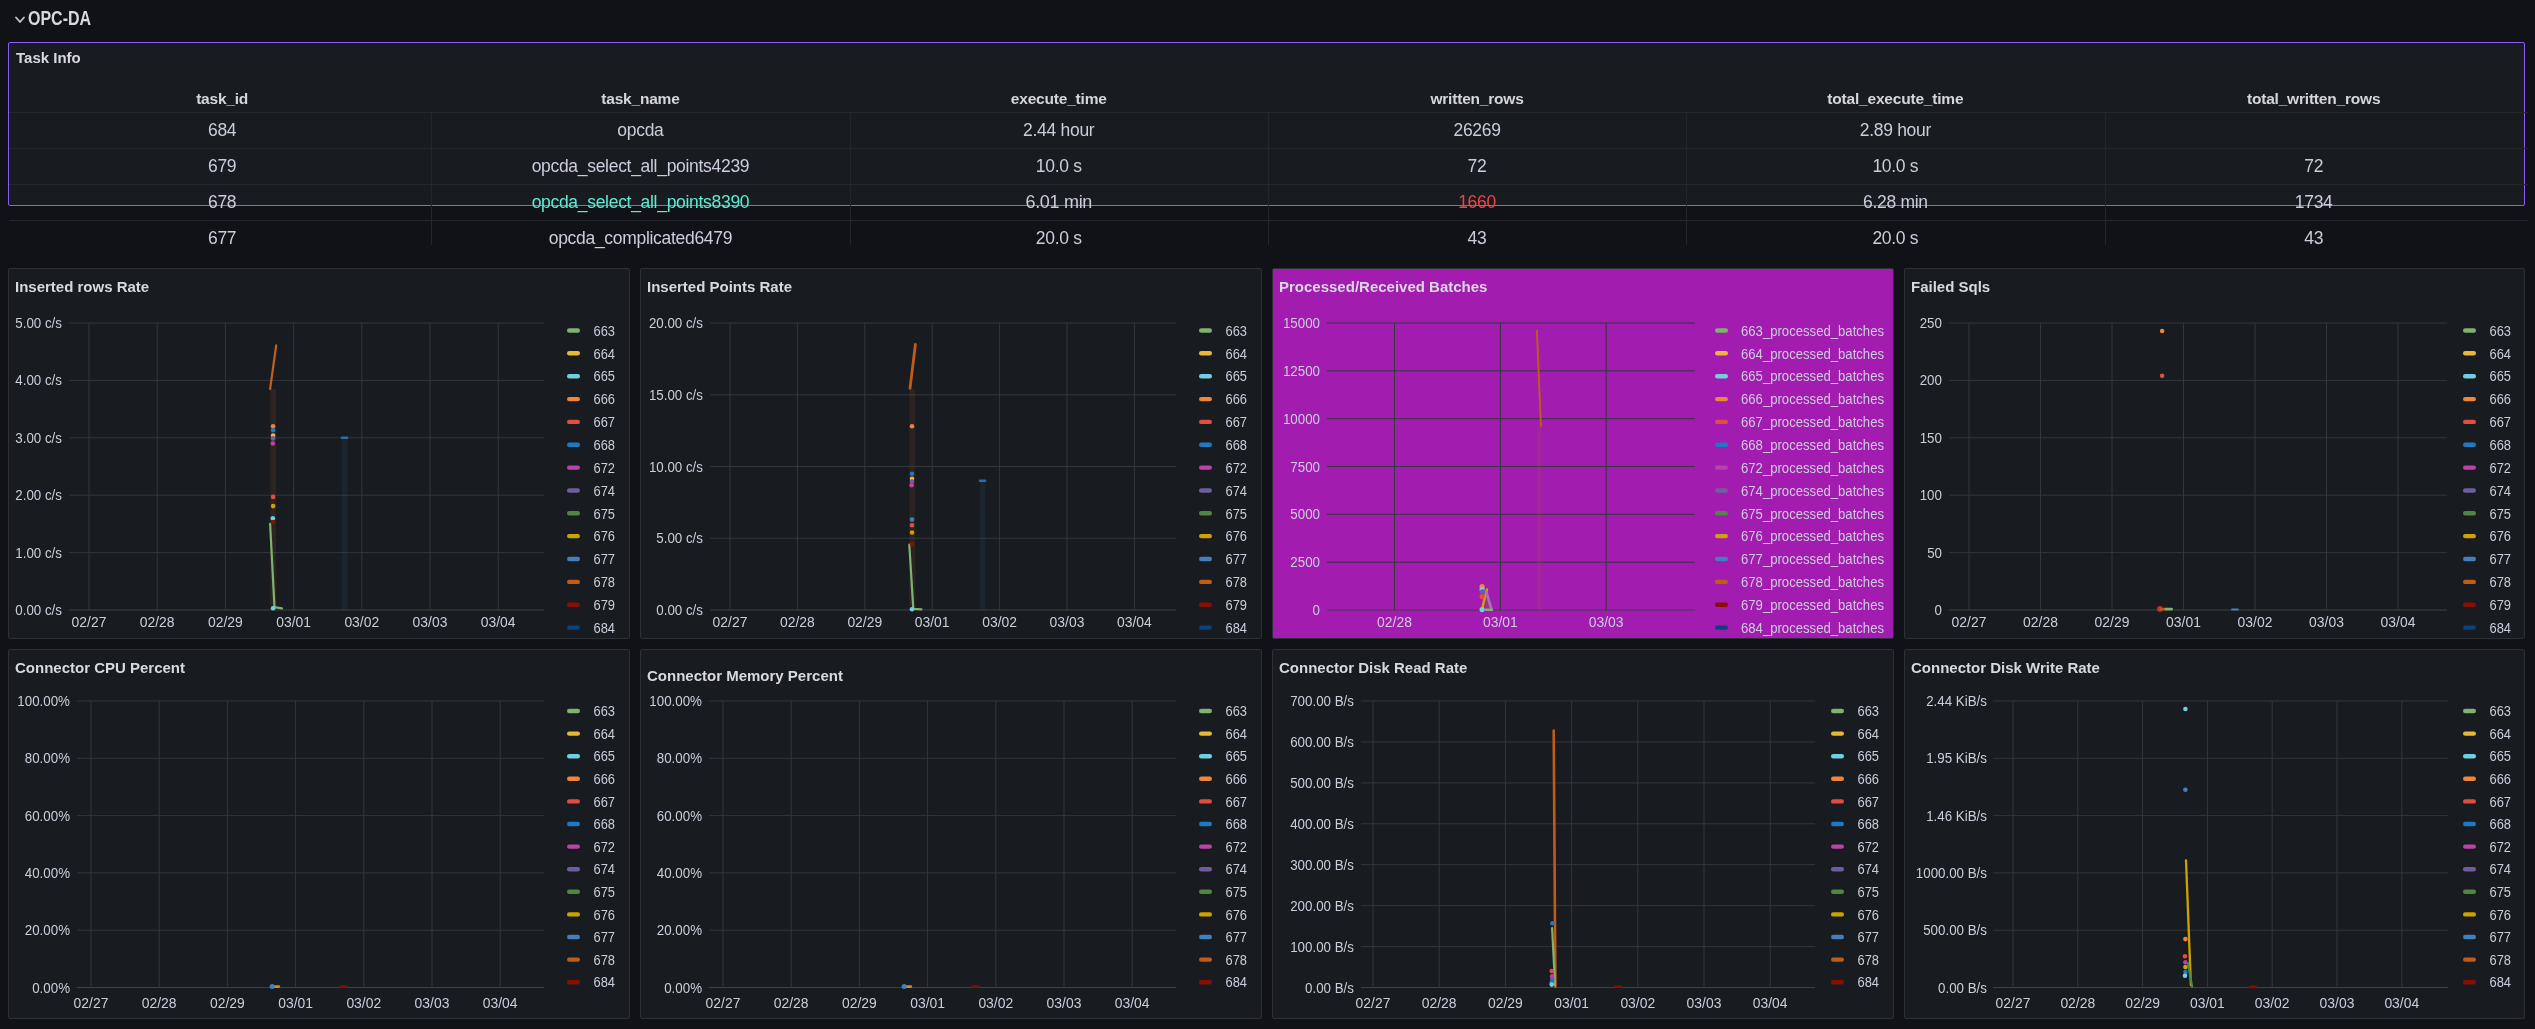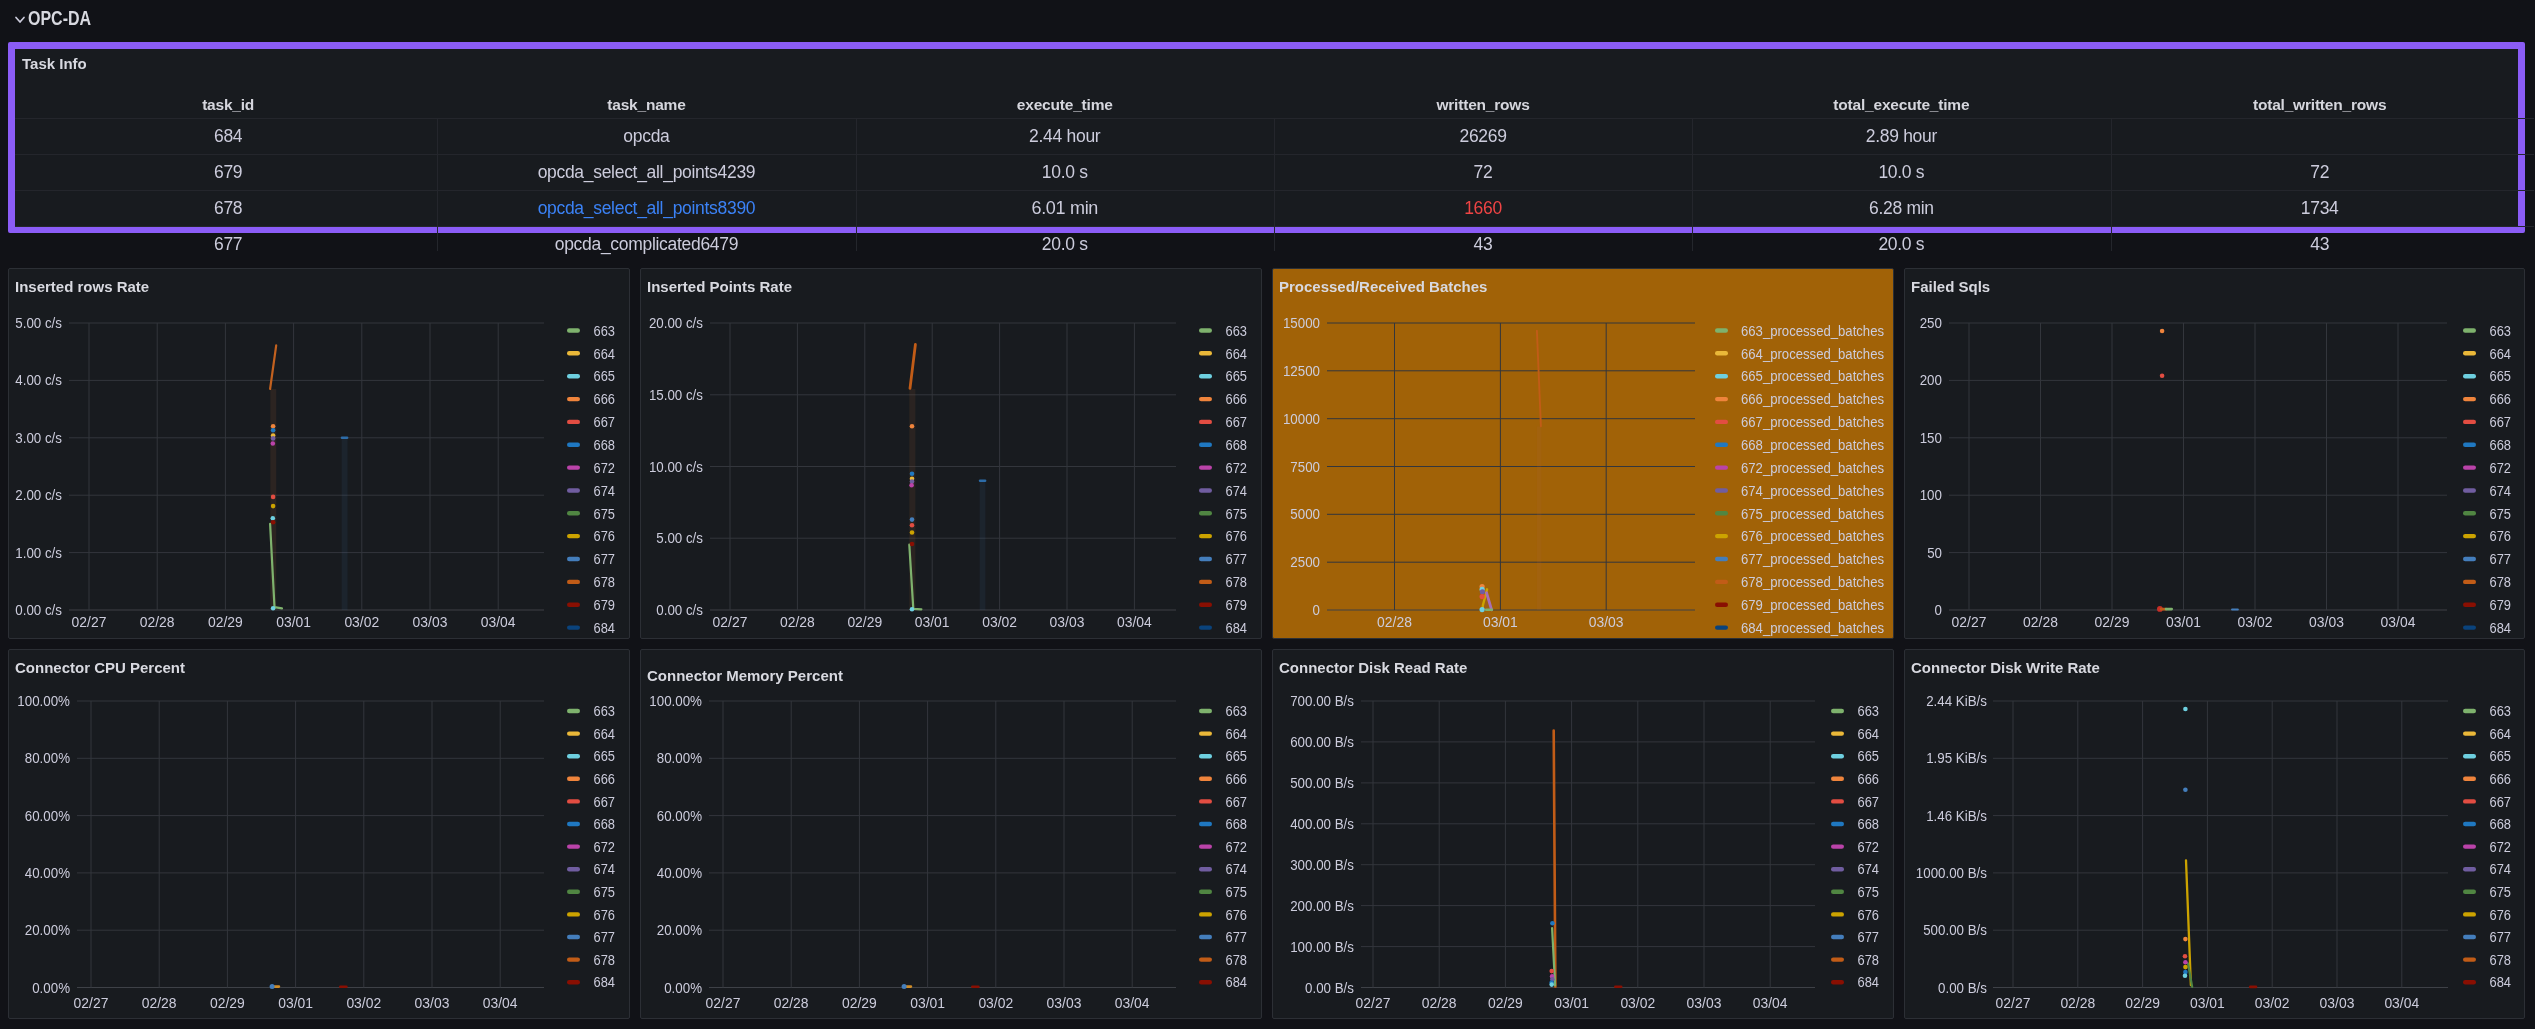--- a/index.html
+++ b/index.html
@@ -6,41 +6,41 @@
        position:relative; overflow:hidden; }
 svg text { font-family:"Liberation Sans",sans-serif; }
 </style></head>
 <body>
 <div style="position:absolute;left:13px;top:7px;width:400px;height:24px;">
     <svg width="12" height="12" style="position:absolute;left:1px;top:7px" viewBox="0 0 12 12">
       <polyline points="2,3.5 6,8 10,3.5" fill="none" stroke="#ccccdc" stroke-width="1.7" stroke-linecap="round" stroke-linejoin="round"></polyline>
     </svg>
     <div style="position:absolute;left:15px;top:0px;font-size:20px;font-weight:600;color:#d8d9e0;transform:scaleX(0.80);transform-origin:left center;">OPC-DA</div>
   </div>
-<div style="position:absolute;left:8px;top:42px;width:2517px;height:191px;background:#181b1f;border:7px solid #8b5cf6;border-radius:2px;">
+<div style="position:absolute;left:8px;top:42px;width:2517px;height:164px;background:#181b1f;border:1px solid #8b5cf6;border-radius:2px;">
     <div style="position:absolute;left:7px;top:6px;font-size:15px;font-weight:600;color:#d8d9e0;">Task Info</div>
     <div style="position:absolute;left:422.30px;top:40px;width:418.30px;height:31px;line-height:31px;text-align:center;font-size:15.5px;font-weight:600;letter-spacing:-0.2px;color:#d5d6dd;">task_name</div>
     <div style="position:absolute;left:4.00px;top:40px;width:418.30px;height:31px;line-height:31px;text-align:center;font-size:15.5px;font-weight:600;letter-spacing:-0.2px;color:#d5d6dd;">task_id</div>
     <div style="position:absolute;left:840.60px;top:40px;width:418.30px;height:31px;line-height:31px;text-align:center;font-size:15.5px;font-weight:600;letter-spacing:-0.2px;color:#d5d6dd;">execute_time</div>
     <div style="position:absolute;left:1258.90px;top:40px;width:418.30px;height:31px;line-height:31px;text-align:center;font-size:15.5px;font-weight:600;letter-spacing:-0.2px;color:#d5d6dd;">written_rows</div>
     <div style="position:absolute;left:1677.20px;top:40px;width:418.30px;height:31px;line-height:31px;text-align:center;font-size:15.5px;font-weight:600;letter-spacing:-0.2px;color:#d5d6dd;">total_execute_time</div>
     <div style="position:absolute;left:2095.50px;top:40px;width:418.30px;height:31px;line-height:31px;text-align:center;font-size:15.5px;font-weight:600;letter-spacing:-0.2px;color:#d5d6dd;">total_written_rows</div>
     <div style="position:absolute;left:4.00px;top:69px;width:418.30px;height:36px;line-height:36px;text-align:center;font-size:17.5px;letter-spacing:-0.3px;color:#ccccdc;">684</div>
     <div style="position:absolute;left:422.30px;top:69px;width:418.30px;height:36px;line-height:36px;text-align:center;font-size:17.5px;letter-spacing:-0.3px;color:#ccccdc;">opcda</div>
     <div style="position:absolute;left:840.60px;top:69px;width:418.30px;height:36px;line-height:36px;text-align:center;font-size:17.5px;letter-spacing:-0.3px;color:#ccccdc;">2.44 hour</div>
     <div style="position:absolute;left:1258.90px;top:69px;width:418.30px;height:36px;line-height:36px;text-align:center;font-size:17.5px;letter-spacing:-0.3px;color:#ccccdc;">26269</div>
     <div style="position:absolute;left:1677.20px;top:69px;width:418.30px;height:36px;line-height:36px;text-align:center;font-size:17.5px;letter-spacing:-0.3px;color:#ccccdc;">2.89 hour</div>
     <div style="position:absolute;left:4.00px;top:105px;width:418.30px;height:36px;line-height:36px;text-align:center;font-size:17.5px;letter-spacing:-0.3px;color:#ccccdc;">679</div>
     <div style="position:absolute;left:422.30px;top:105px;width:418.30px;height:36px;line-height:36px;text-align:center;font-size:17.5px;letter-spacing:-0.3px;color:#ccccdc;">opcda_select_all_points4239</div>
     <div style="position:absolute;left:840.60px;top:105px;width:418.30px;height:36px;line-height:36px;text-align:center;font-size:17.5px;letter-spacing:-0.3px;color:#ccccdc;">10.0 s</div>
     <div style="position:absolute;left:1258.90px;top:105px;width:418.30px;height:36px;line-height:36px;text-align:center;font-size:17.5px;letter-spacing:-0.3px;color:#ccccdc;">72</div>
     <div style="position:absolute;left:1677.20px;top:105px;width:418.30px;height:36px;line-height:36px;text-align:center;font-size:17.5px;letter-spacing:-0.3px;color:#ccccdc;">10.0 s</div>
     <div style="position:absolute;left:2095.50px;top:105px;width:418.30px;height:36px;line-height:36px;text-align:center;font-size:17.5px;letter-spacing:-0.3px;color:#ccccdc;">72</div>
     <div style="position:absolute;left:4.00px;top:141px;width:418.30px;height:36px;line-height:36px;text-align:center;font-size:17.5px;letter-spacing:-0.3px;color:#ccccdc;">678</div>
-    <div style="position:absolute;left:422.30px;top:141px;width:418.30px;height:36px;line-height:36px;text-align:center;font-size:17.5px;letter-spacing:-0.3px;color:#3b82f6;">opcda_select_all_points8390</div>
+    <div style="position:absolute;left:422.30px;top:141px;width:418.30px;height:36px;line-height:36px;text-align:center;font-size:17.5px;letter-spacing:-0.3px;color:#5eead4;">opcda_select_all_points8390</div>
     <div style="position:absolute;left:840.60px;top:141px;width:418.30px;height:36px;line-height:36px;text-align:center;font-size:18px;letter-spacing:-0.3px;color:#ccccdc;">6.01 min</div>
     <div style="position:absolute;left:1258.90px;top:141px;width:418.30px;height:36px;line-height:36px;text-align:center;font-size:17.5px;letter-spacing:-0.3px;color:#ef4444;">1660</div>
     <div style="position:absolute;left:1677.20px;top:141px;width:418.30px;height:36px;line-height:36px;text-align:center;font-size:17.5px;letter-spacing:-0.3px;color:#ccccdc;">6.28 min</div>
     <div style="position:absolute;left:2095.50px;top:141px;width:418.30px;height:36px;line-height:36px;text-align:center;font-size:17.5px;letter-spacing:-0.3px;color:#ccccdc;">1734</div>
     <div style="position:absolute;left:4.00px;top:177px;width:418.30px;height:36px;line-height:36px;text-align:center;font-size:17.5px;letter-spacing:-0.3px;color:#ccccdc;">677</div>
     <div style="position:absolute;left:422.30px;top:177px;width:418.30px;height:36px;line-height:36px;text-align:center;font-size:17.5px;letter-spacing:-0.3px;color:#ccccdc;">opcda_complicated6479</div>
     <div style="position:absolute;left:840.60px;top:177px;width:418.30px;height:36px;line-height:36px;text-align:center;font-size:17.5px;letter-spacing:-0.3px;color:#ccccdc;">20.0 s</div>
     <div style="position:absolute;left:1258.90px;top:177px;width:418.30px;height:36px;line-height:36px;text-align:center;font-size:17.5px;letter-spacing:-0.3px;color:#ccccdc;">43</div>
     <div style="position:absolute;left:1677.20px;top:177px;width:418.30px;height:36px;line-height:36px;text-align:center;font-size:17.5px;letter-spacing:-0.3px;color:#ccccdc;">20.0 s</div>
     <div style="position:absolute;left:2095.50px;top:177px;width:418.30px;height:36px;line-height:36px;text-align:center;font-size:17.5px;letter-spacing:-0.3px;color:#ccccdc;">43</div>
@@ -193,21 +193,21 @@
       <rect x="558" y="287.8" width="13" height="4.4" rx="2.2" fill="#447EBC"></rect>
       <text x="584.5" y="295.2" font-size="14.5" fill="#ccccdc" textLength="21.5" lengthAdjust="spacingAndGlyphs">677</text>
       <rect x="558" y="310.7" width="13" height="4.4" rx="2.2" fill="#C15C17"></rect>
       <text x="584.5" y="318.1" font-size="14.5" fill="#ccccdc" textLength="21.5" lengthAdjust="spacingAndGlyphs">678</text>
       <rect x="558" y="333.5" width="13" height="4.4" rx="2.2" fill="#890F02"></rect>
       <text x="584.5" y="340.9" font-size="14.5" fill="#ccccdc" textLength="21.5" lengthAdjust="spacingAndGlyphs">679</text>
       <rect x="558" y="356.4" width="13" height="4.4" rx="2.2" fill="#0A437C"></rect>
       <text x="584.5" y="363.8" font-size="14.5" fill="#ccccdc" textLength="21.5" lengthAdjust="spacingAndGlyphs">684</text>
     </svg>
   </div>
-<div style="position:absolute;left:1272px;top:268px;width:622px;height:371px;background:#a16207;border:1px solid #2c2f35;border-radius:2px;padding-left:19px;">
+<div style="position:absolute;left:1272px;top:268px;width:622px;height:371px;background:#a21caf;border:1px solid #2c2f35;border-radius:2px;padding-left:19px;">
     <div style="position:absolute;left:6px;top:9px;font-size:15px;font-weight:600;color:#d8d9e0;">Processed/Received Batches</div>
     <svg style="position:absolute;left:0;top:0" width="622" height="371" viewBox="0 0 622 371">
       <line x1="54" y1="54.0" x2="422" y2="54.0" stroke="#33363c" stroke-width="1"></line>
       <text x="47" y="59.0" text-anchor="end" font-size="14.5" fill="#ccccdc" textLength="37.1" lengthAdjust="spacingAndGlyphs">15000</text>
       <line x1="54" y1="101.8" x2="422" y2="101.8" stroke="#33363c" stroke-width="1"></line>
       <text x="47" y="106.8" text-anchor="end" font-size="14.5" fill="#ccccdc" textLength="37.1" lengthAdjust="spacingAndGlyphs">12500</text>
       <line x1="54" y1="149.7" x2="422" y2="149.7" stroke="#33363c" stroke-width="1"></line>
       <text x="47" y="154.7" text-anchor="end" font-size="14.5" fill="#ccccdc" textLength="37.1" lengthAdjust="spacingAndGlyphs">10000</text>
       <line x1="54" y1="197.5" x2="422" y2="197.5" stroke="#33363c" stroke-width="1"></line>
       <text x="47" y="202.5" text-anchor="end" font-size="14.5" fill="#ccccdc" textLength="29.7" lengthAdjust="spacingAndGlyphs">7500</text>

